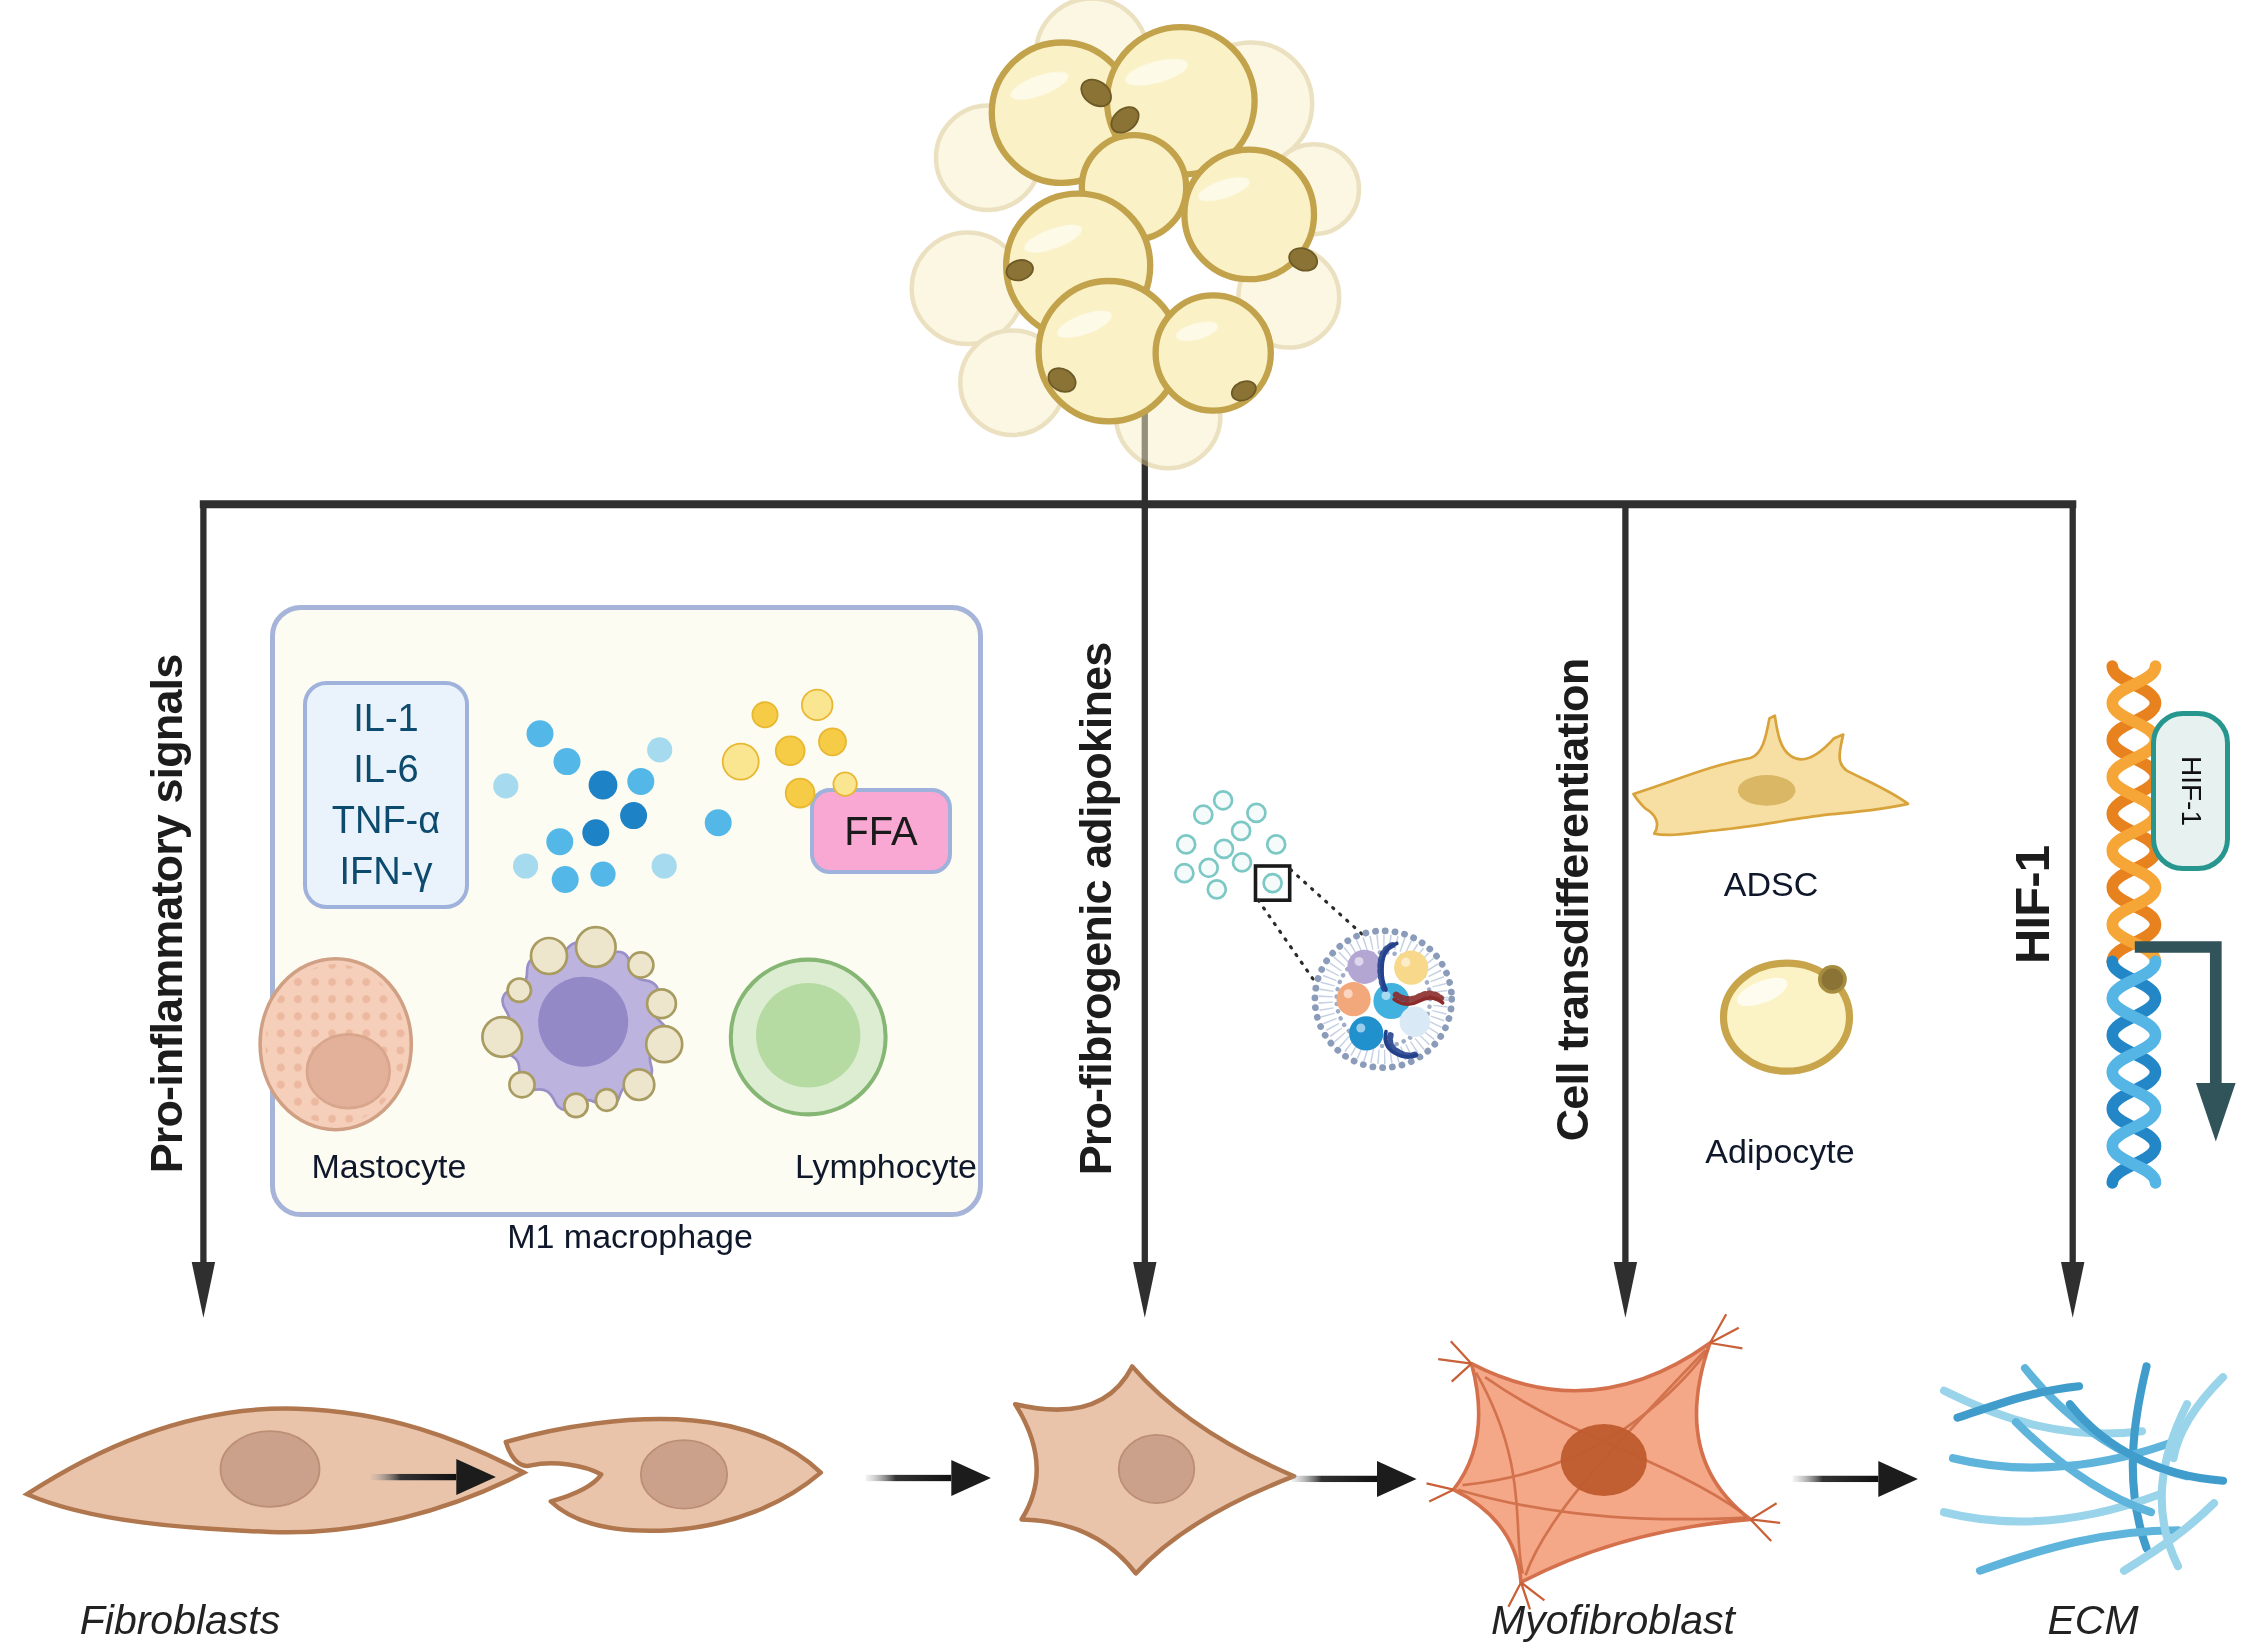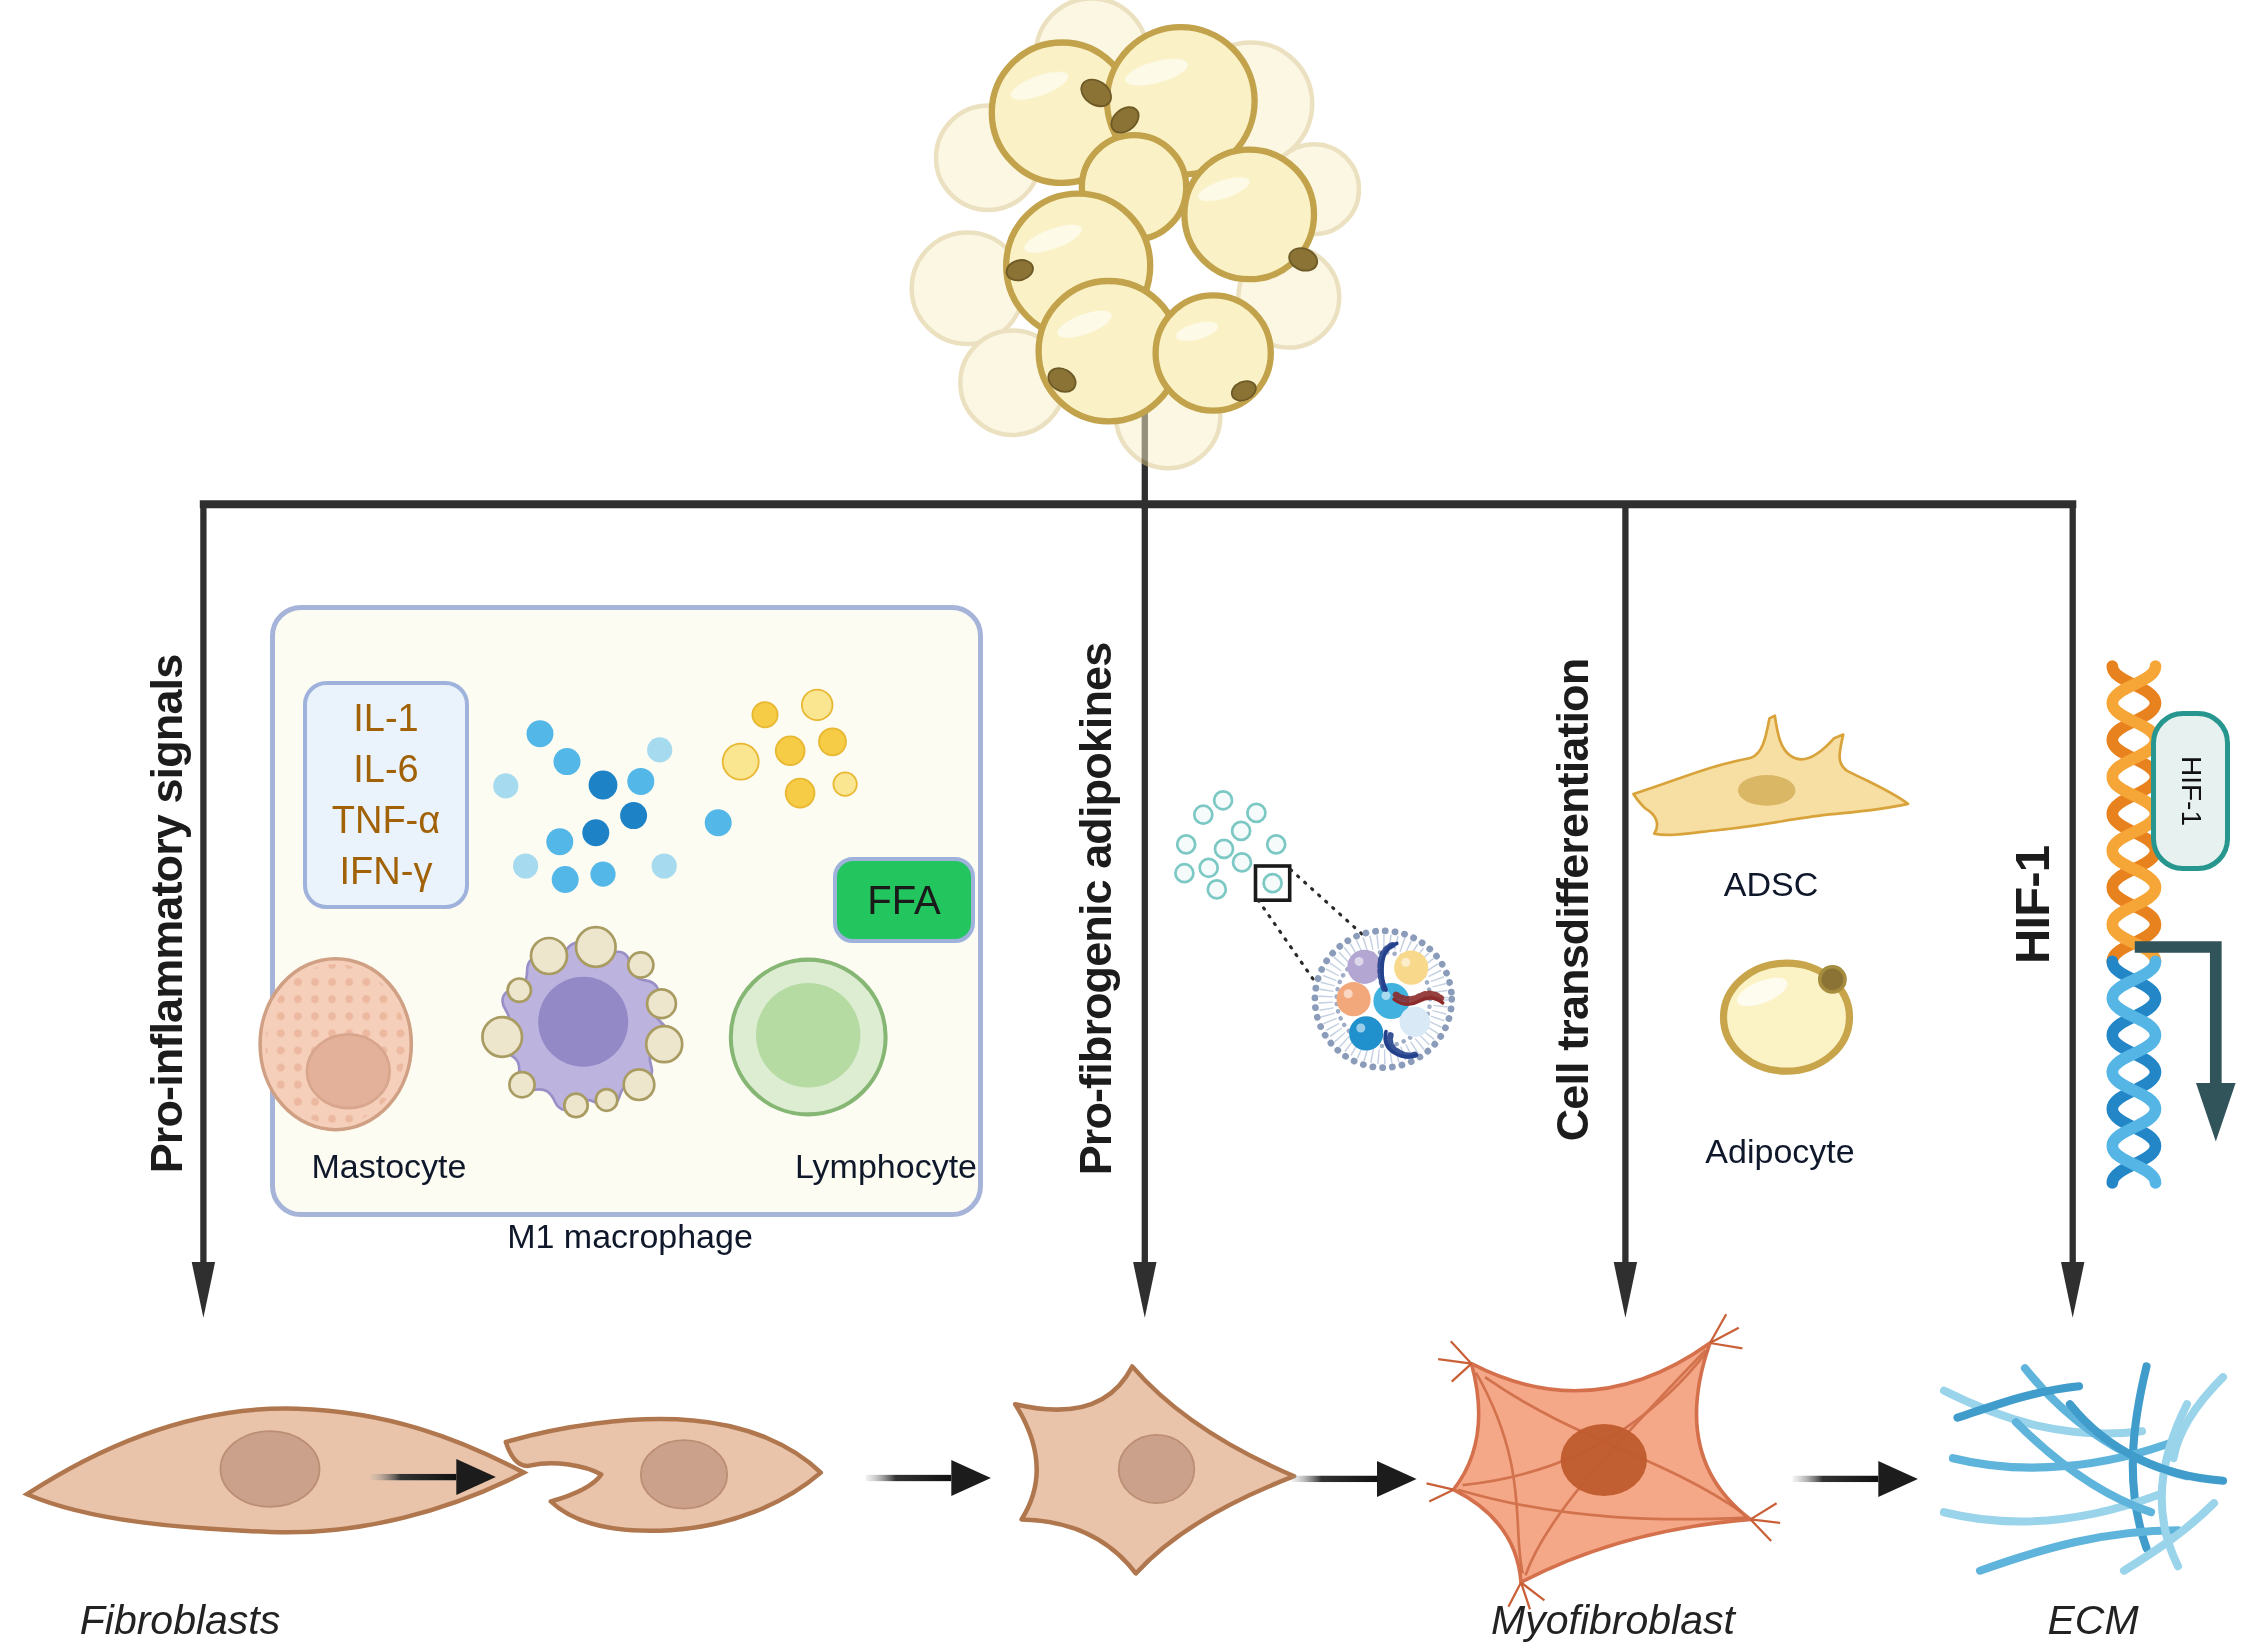--- a/index.html
+++ b/index.html
@@ -5,24 +5,24 @@
   html,body{margin:0;padding:0;background:#ffffff;}
   .canvas{position:relative;width:2250px;height:1651px;background:#ffffff;overflow:hidden;
           font-family:"Liberation Sans",sans-serif;color:#1a1a1a;}
   .abs{position:absolute;}
   
   .big-box{left:270px;top:605px;width:713px;height:612px;background:#FDFCF3;
            border:5.4px solid #A7B4D9;border-radius:31px;box-sizing:border-box;}
   .cyto-box{left:303px;top:681px;width:166px;height:228px;background:#EAF2FB;
             border:4.5px solid #9FB2DB;border-radius:23.4px;box-sizing:border-box;
             display:flex;flex-direction:column;justify-content:center;align-items:center;}
-  .cyto-box div{font-size:38px;line-height:51px;color:#a16207;}
-  .ffa-box{left:810px;top:857px;width:142px;height:86px;background:#22c55e;
+  .cyto-box div{font-size:38px;line-height:51px;color:#0c4a6e;}
+  .ffa-box{left:810px;top:788px;width:142px;height:86px;background:#f9a8d4;
            border:4.5px solid #9FB2DB;border-radius:20px;box-sizing:border-box;
-           display:flex;align-items:center;justify-content:center;font-size:40px;margin-left:23px;}
+           display:flex;align-items:center;justify-content:center;font-size:40px;}
   .hif-box{left:2151px;top:711px;width:79px;height:160px;background:#E7F1F0;
            border:5.4px solid #27968E;border-radius:32px;box-sizing:border-box;
            display:flex;align-items:center;justify-content:center;z-index:5;}
   .hif-box span{transform:rotate(90deg);font-size:28px;white-space:nowrap;color:#111;}
   
   .vlabel{position:absolute;transform:translate(-50%,-50%) rotate(-90deg);
           white-space:nowrap;font-weight:bold;font-size:45px;letter-spacing:-0.9px;color:#1c1c1c;z-index:4;}
   .clabel{position:absolute;transform:translate(-50%,-50%);white-space:nowrap;
           font-size:34px;color:#0f172a;z-index:4;}
   .blabel{position:absolute;transform:translate(-50%,-50%);white-space:nowrap;

